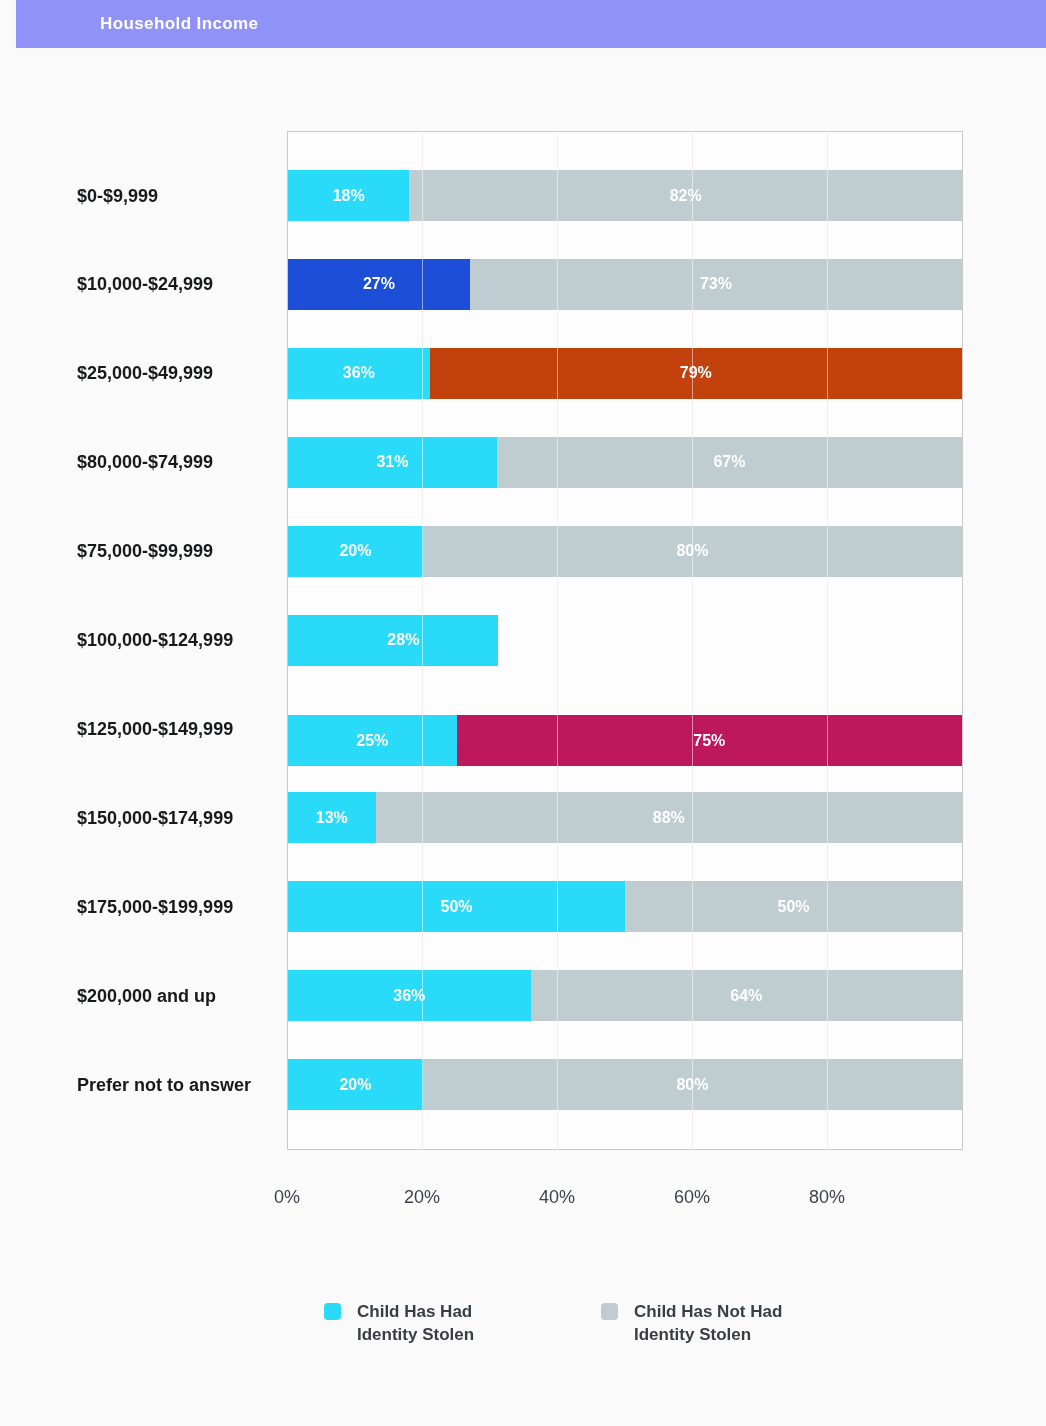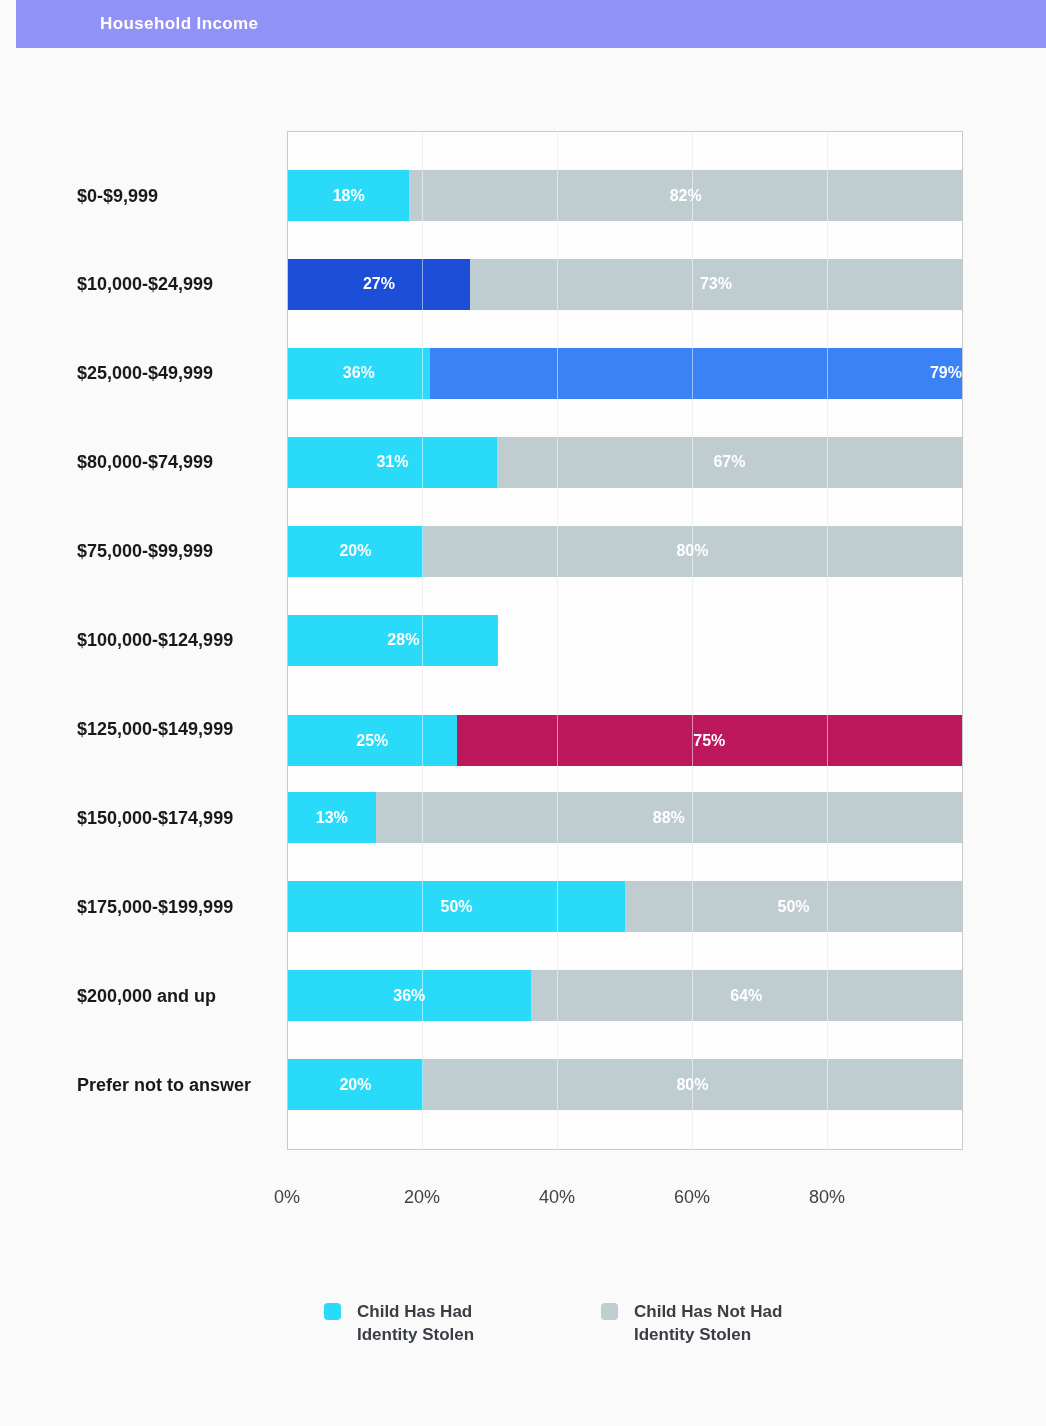--- a/index.html
+++ b/index.html
@@ -119,21 +119,21 @@
       </div>
     </div>
   </div>
 
   <div>
     <div class="cat-label" style="top: 373.3px;">$25,000-$49,999</div>
     <div class="bar-row" style="top: 347.8px; height: 51px;">
       <div class="seg" style="width: 21%; background: rgb(41, 219, 248);">
         <span class="seg-label">36%</span>
       </div>
-      <div class="seg" style="flex: 1 1 auto; background: #3b82f6; justify-content: flex-end;">
+      <div class="seg" style="flex: 1 1 auto; background: #c2410c;">
         <span class="seg-label">79%</span>
       </div>
     </div>
   </div>
 
   <div>
     <div class="cat-label" style="top: 462.2px;">$80,000-$74,999</div>
     <div class="bar-row" style="top: 436.7px; height: 51px;">
       <div class="seg" style="width: 31%; background: rgb(41, 219, 248);">
         <span class="seg-label">31%</span>

